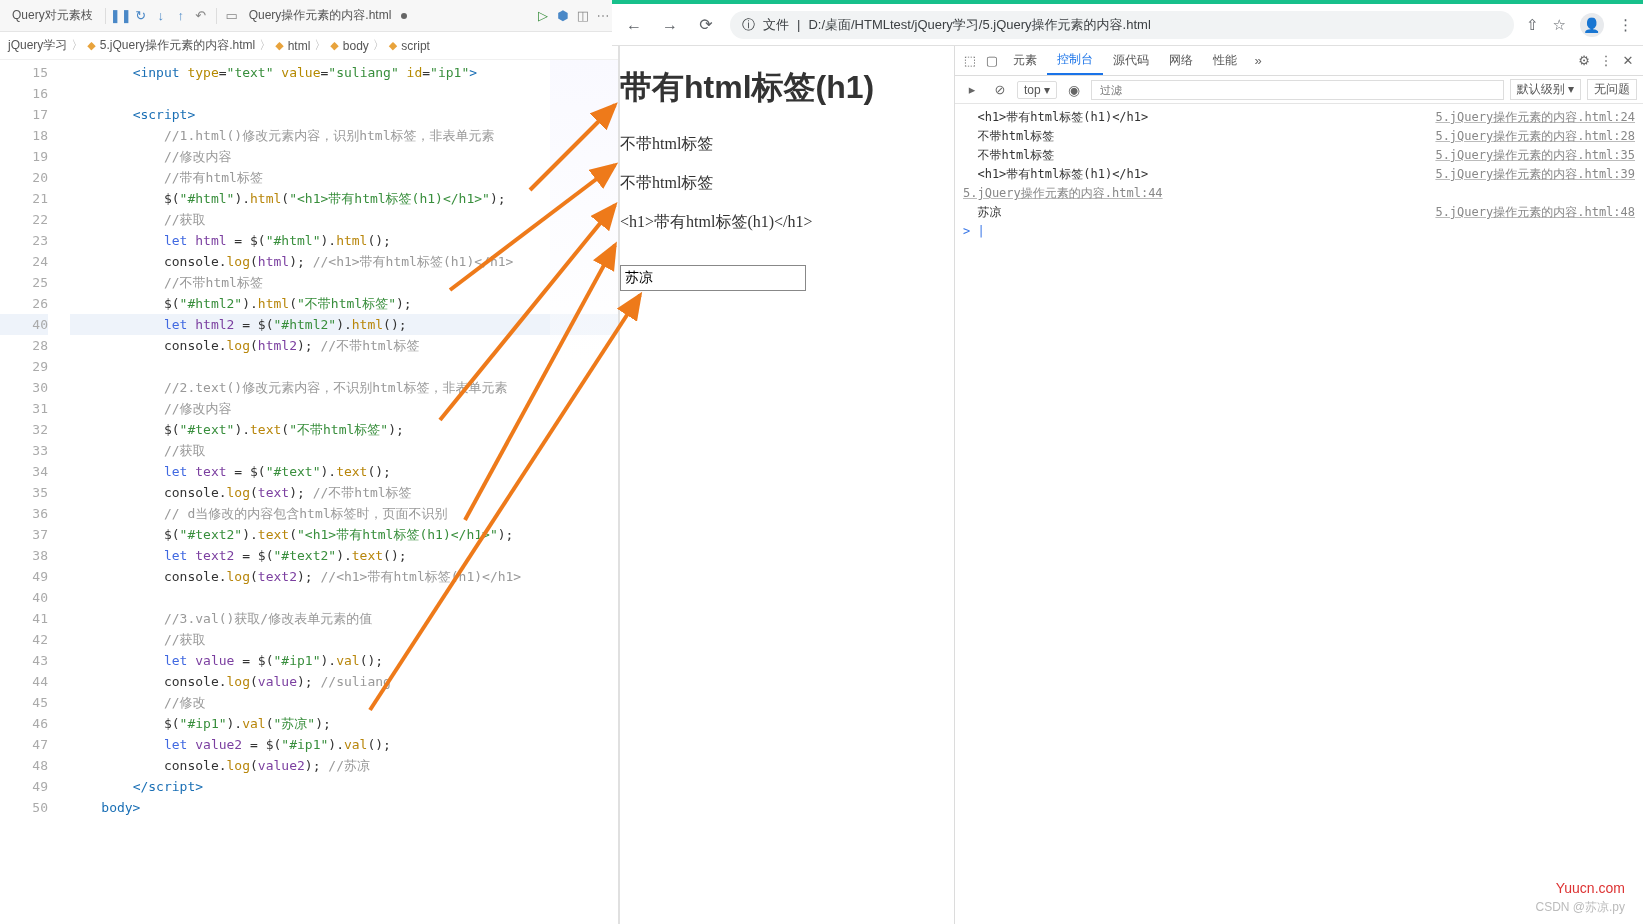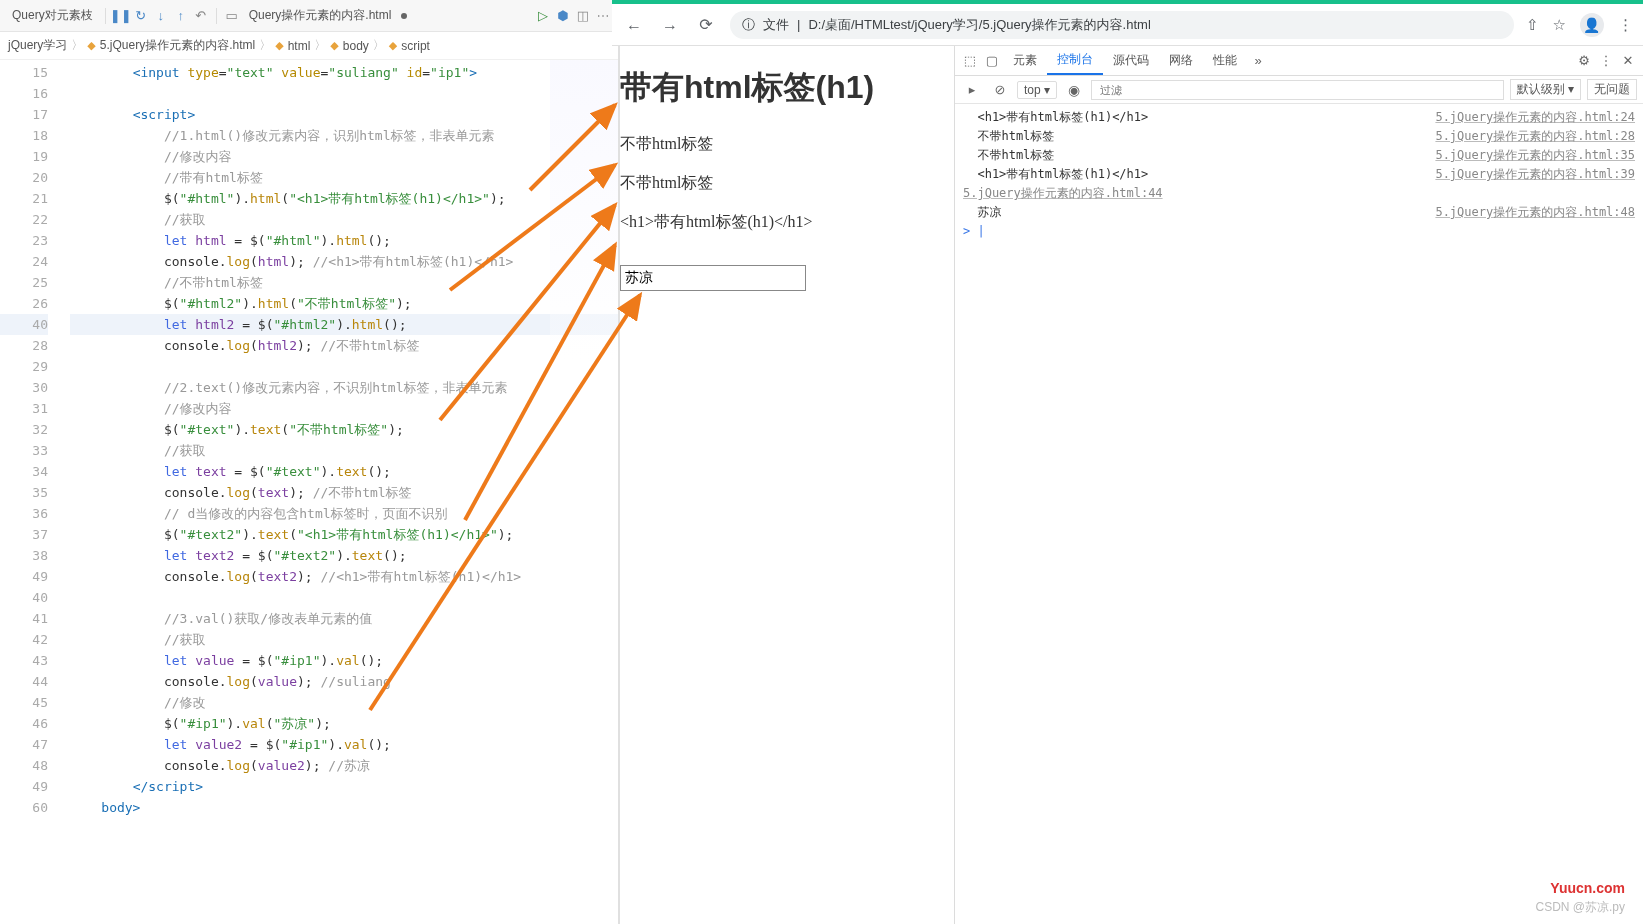--- a/index.html
+++ b/index.html
@@ -60,21 +60,21 @@
 .dt-toolbar input.filter { flex: 1; border: 1px solid #ddd; height: 20px; padding: 0 8px; font-size: 11px; min-width: 60px; }
 .dt-toolbar .lv { border: 1px solid #ddd; padding: 1px 6px; }
 .eye-ic { font-size: 14px;}
 
 .console { flex: 1; padding: 4px 0; font-family: Consolas, monospace; font-size: 12px; overflow: auto; }
 .crow { display: flex; padding: 1px 8px; align-items: flex-start; }
 .crow .msg { flex: 1; white-space: pre; }
 .crow .src { color: #888; text-decoration: underline; text-decoration-color: #bbb; white-space: nowrap; }
 .prompt { color: #3b78e7; padding: 2px 8px; }
 
-.watermark1 { position: absolute; right: 18px; bottom: 28px; color: #d33; font-size: 14px; font-family: Arial; font-weight: bold; }
+.watermark1 { position: absolute; right: 18px; bottom: 28px; color: #d33; font-size: 14px; font-family: Arial; }
 .watermark2 { position: absolute; right: 18px; bottom: 8px; color: #bbb; font-size: 12px; }
 
 
 .arrow-layer { position: absolute; left: 150px; top: 60px; width: 550px; height: 700px; pointer-events: none; z-index: 5; }
 </style>
 </head>
 <body>
 
 <div class="editor-pane">
   <div class="editor-toolbar">
@@ -140,21 +140,21 @@
         <div>40</div>
         <div>41</div>
         <div>42</div>
         <div>43</div>
         <div>44</div>
         <div>45</div>
         <div>46</div>
         <div>47</div>
         <div>48</div>
         <div>49</div>
-        <div>60</div>
+        <div>50</div>
       </div>
     <div class="code" id="code"><div>&nbsp;&nbsp;&nbsp;&nbsp;&nbsp;&nbsp;&nbsp;&nbsp;<span class="tok-tag">&lt;input</span> <span class="tok-attr">type</span>=<span class="tok-str">"text"</span> <span class="tok-attr">value</span>=<span class="tok-str">"suliang"</span> <span class="tok-attr">id</span>=<span class="tok-str">"ip1"</span><span class="tok-tag">&gt;</span></div><div>&nbsp;&nbsp;&nbsp;&nbsp;&nbsp;&nbsp;&nbsp;&nbsp;&nbsp;</div><div>&nbsp;&nbsp;&nbsp;&nbsp;&nbsp;&nbsp;&nbsp;&nbsp;<span class="tok-tag">&lt;script&gt;</span></div><div>&nbsp;&nbsp;&nbsp;&nbsp;&nbsp;&nbsp;&nbsp;&nbsp;&nbsp;&nbsp;&nbsp;&nbsp;<span class="tok-com">//1.html()修改元素内容，识别html标签，非表单元素</span></div><div>&nbsp;&nbsp;&nbsp;&nbsp;&nbsp;&nbsp;&nbsp;&nbsp;&nbsp;&nbsp;&nbsp;&nbsp;<span class="tok-com">//修改内容</span></div><div>&nbsp;&nbsp;&nbsp;&nbsp;&nbsp;&nbsp;&nbsp;&nbsp;&nbsp;&nbsp;&nbsp;&nbsp;<span class="tok-com">//带有html标签</span></div><div>&nbsp;&nbsp;&nbsp;&nbsp;&nbsp;&nbsp;&nbsp;&nbsp;&nbsp;&nbsp;&nbsp;&nbsp;$(<span class="tok-str">"#html"</span>).<span class="tok-fn">html</span>(<span class="tok-str">"&lt;h1&gt;带有html标签(h1)&lt;/h1&gt;"</span>);</div><div>&nbsp;&nbsp;&nbsp;&nbsp;&nbsp;&nbsp;&nbsp;&nbsp;&nbsp;&nbsp;&nbsp;&nbsp;<span class="tok-com">//获取</span></div><div>&nbsp;&nbsp;&nbsp;&nbsp;&nbsp;&nbsp;&nbsp;&nbsp;&nbsp;&nbsp;&nbsp;&nbsp;<span class="tok-kw">let</span> <span class="tok-var">html</span> = $(<span class="tok-str">"#html"</span>).<span class="tok-fn">html</span>();</div><div>&nbsp;&nbsp;&nbsp;&nbsp;&nbsp;&nbsp;&nbsp;&nbsp;&nbsp;&nbsp;&nbsp;&nbsp;console.<span class="tok-fn">log</span>(<span class="tok-var">html</span>); <span class="tok-com">//&lt;h1&gt;带有html标签(h1)&lt;/h1&gt;</span></div><div>&nbsp;&nbsp;&nbsp;&nbsp;&nbsp;&nbsp;&nbsp;&nbsp;&nbsp;&nbsp;&nbsp;&nbsp;<span class="tok-com">//不带html标签</span></div><div>&nbsp;&nbsp;&nbsp;&nbsp;&nbsp;&nbsp;&nbsp;&nbsp;&nbsp;&nbsp;&nbsp;&nbsp;$(<span class="tok-str">"#html2"</span>).<span class="tok-fn">html</span>(<span class="tok-str">"不带html标签"</span>);</div><div class="line-hl">&nbsp;&nbsp;&nbsp;&nbsp;&nbsp;&nbsp;&nbsp;&nbsp;&nbsp;&nbsp;&nbsp;&nbsp;<span class="tok-kw">let</span> <span class="tok-var">html2</span> = $(<span class="tok-str">"#html2"</span>).<span class="tok-fn">html</span>();</div><div>&nbsp;&nbsp;&nbsp;&nbsp;&nbsp;&nbsp;&nbsp;&nbsp;&nbsp;&nbsp;&nbsp;&nbsp;console.<span class="tok-fn">log</span>(<span class="tok-var">html2</span>); <span class="tok-com">//不带html标签</span></div><div>&nbsp;&nbsp;&nbsp;&nbsp;&nbsp;&nbsp;&nbsp;&nbsp;&nbsp;&nbsp;&nbsp;&nbsp;&nbsp;</div><div>&nbsp;&nbsp;&nbsp;&nbsp;&nbsp;&nbsp;&nbsp;&nbsp;&nbsp;&nbsp;&nbsp;&nbsp;<span class="tok-com">//2.text()修改元素内容，不识别html标签，非表单元素</span></div><div>&nbsp;&nbsp;&nbsp;&nbsp;&nbsp;&nbsp;&nbsp;&nbsp;&nbsp;&nbsp;&nbsp;&nbsp;<span class="tok-com">//修改内容</span></div><div>&nbsp;&nbsp;&nbsp;&nbsp;&nbsp;&nbsp;&nbsp;&nbsp;&nbsp;&nbsp;&nbsp;&nbsp;$(<span class="tok-str">"#text"</span>).<span class="tok-fn">text</span>(<span class="tok-str">"不带html标签"</span>);</div><div>&nbsp;&nbsp;&nbsp;&nbsp;&nbsp;&nbsp;&nbsp;&nbsp;&nbsp;&nbsp;&nbsp;&nbsp;<span class="tok-com">//获取</span></div><div>&nbsp;&nbsp;&nbsp;&nbsp;&nbsp;&nbsp;&nbsp;&nbsp;&nbsp;&nbsp;&nbsp;&nbsp;<span class="tok-kw">let</span> <span class="tok-var">text</span> = $(<span class="tok-str">"#text"</span>).<span class="tok-fn">text</span>();</div><div>&nbsp;&nbsp;&nbsp;&nbsp;&nbsp;&nbsp;&nbsp;&nbsp;&nbsp;&nbsp;&nbsp;&nbsp;console.<span class="tok-fn">log</span>(<span class="tok-var">text</span>); <span class="tok-com">//不带html标签</span></div><div>&nbsp;&nbsp;&nbsp;&nbsp;&nbsp;&nbsp;&nbsp;&nbsp;&nbsp;&nbsp;&nbsp;&nbsp;<span class="tok-com">// d当修改的内容包含html标签时，页面不识别</span></div><div>&nbsp;&nbsp;&nbsp;&nbsp;&nbsp;&nbsp;&nbsp;&nbsp;&nbsp;&nbsp;&nbsp;&nbsp;$(<span class="tok-str">"#text2"</span>).<span class="tok-fn">text</span>(<span class="tok-str">"&lt;h1&gt;带有html标签(h1)&lt;/h1&gt;"</span>);</div><div>&nbsp;&nbsp;&nbsp;&nbsp;&nbsp;&nbsp;&nbsp;&nbsp;&nbsp;&nbsp;&nbsp;&nbsp;<span class="tok-kw">let</span> <span class="tok-var">text2</span> = $(<span class="tok-str">"#text2"</span>).<span class="tok-fn">text</span>();</div><div>&nbsp;&nbsp;&nbsp;&nbsp;&nbsp;&nbsp;&nbsp;&nbsp;&nbsp;&nbsp;&nbsp;&nbsp;console.<span class="tok-fn">log</span>(<span class="tok-var">text2</span>); <span class="tok-com">//&lt;h1&gt;带有html标签(h1)&lt;/h1&gt;</span></div><div>&nbsp;&nbsp;&nbsp;&nbsp;&nbsp;&nbsp;&nbsp;&nbsp;&nbsp;&nbsp;&nbsp;&nbsp;&nbsp;</div><div>&nbsp;&nbsp;&nbsp;&nbsp;&nbsp;&nbsp;&nbsp;&nbsp;&nbsp;&nbsp;&nbsp;&nbsp;<span class="tok-com">//3.val()获取/修改表单元素的值</span></div><div>&nbsp;&nbsp;&nbsp;&nbsp;&nbsp;&nbsp;&nbsp;&nbsp;&nbsp;&nbsp;&nbsp;&nbsp;<span class="tok-com">//获取</span></div><div>&nbsp;&nbsp;&nbsp;&nbsp;&nbsp;&nbsp;&nbsp;&nbsp;&nbsp;&nbsp;&nbsp;&nbsp;<span class="tok-kw">let</span> <span class="tok-var">value</span> = $(<span class="tok-str">"#ip1"</span>).<span class="tok-fn">val</span>();</div><div>&nbsp;&nbsp;&nbsp;&nbsp;&nbsp;&nbsp;&nbsp;&nbsp;&nbsp;&nbsp;&nbsp;&nbsp;console.<span class="tok-fn">log</span>(<span class="tok-var">value</span>); <span class="tok-com">//suliang</span></div><div>&nbsp;&nbsp;&nbsp;&nbsp;&nbsp;&nbsp;&nbsp;&nbsp;&nbsp;&nbsp;&nbsp;&nbsp;<span class="tok-com">//修改</span></div><div>&nbsp;&nbsp;&nbsp;&nbsp;&nbsp;&nbsp;&nbsp;&nbsp;&nbsp;&nbsp;&nbsp;&nbsp;$(<span class="tok-str">"#ip1"</span>).<span class="tok-fn">val</span>(<span class="tok-str">"苏凉"</span>);</div><div>&nbsp;&nbsp;&nbsp;&nbsp;&nbsp;&nbsp;&nbsp;&nbsp;&nbsp;&nbsp;&nbsp;&nbsp;<span class="tok-kw">let</span> <span class="tok-var">value2</span> = $(<span class="tok-str">"#ip1"</span>).<span class="tok-fn">val</span>();</div><div>&nbsp;&nbsp;&nbsp;&nbsp;&nbsp;&nbsp;&nbsp;&nbsp;&nbsp;&nbsp;&nbsp;&nbsp;console.<span class="tok-fn">log</span>(<span class="tok-var">value2</span>); <span class="tok-com">//苏凉</span></div><div>&nbsp;&nbsp;&nbsp;&nbsp;&nbsp;&nbsp;&nbsp;&nbsp;<span class="tok-tag">&lt;/script&gt;</span></div><div>&nbsp;&nbsp;&nbsp;&nbsp;<span class="tok-tag">body&gt;</span></div></div>
     <div class="minimap"></div>
   </div>
 </div>
 
 <div class="browser-pane">
   <div class="chrome-bar">
     <span class="nav-btn">←</span>
     <span class="nav-btn">→</span>

